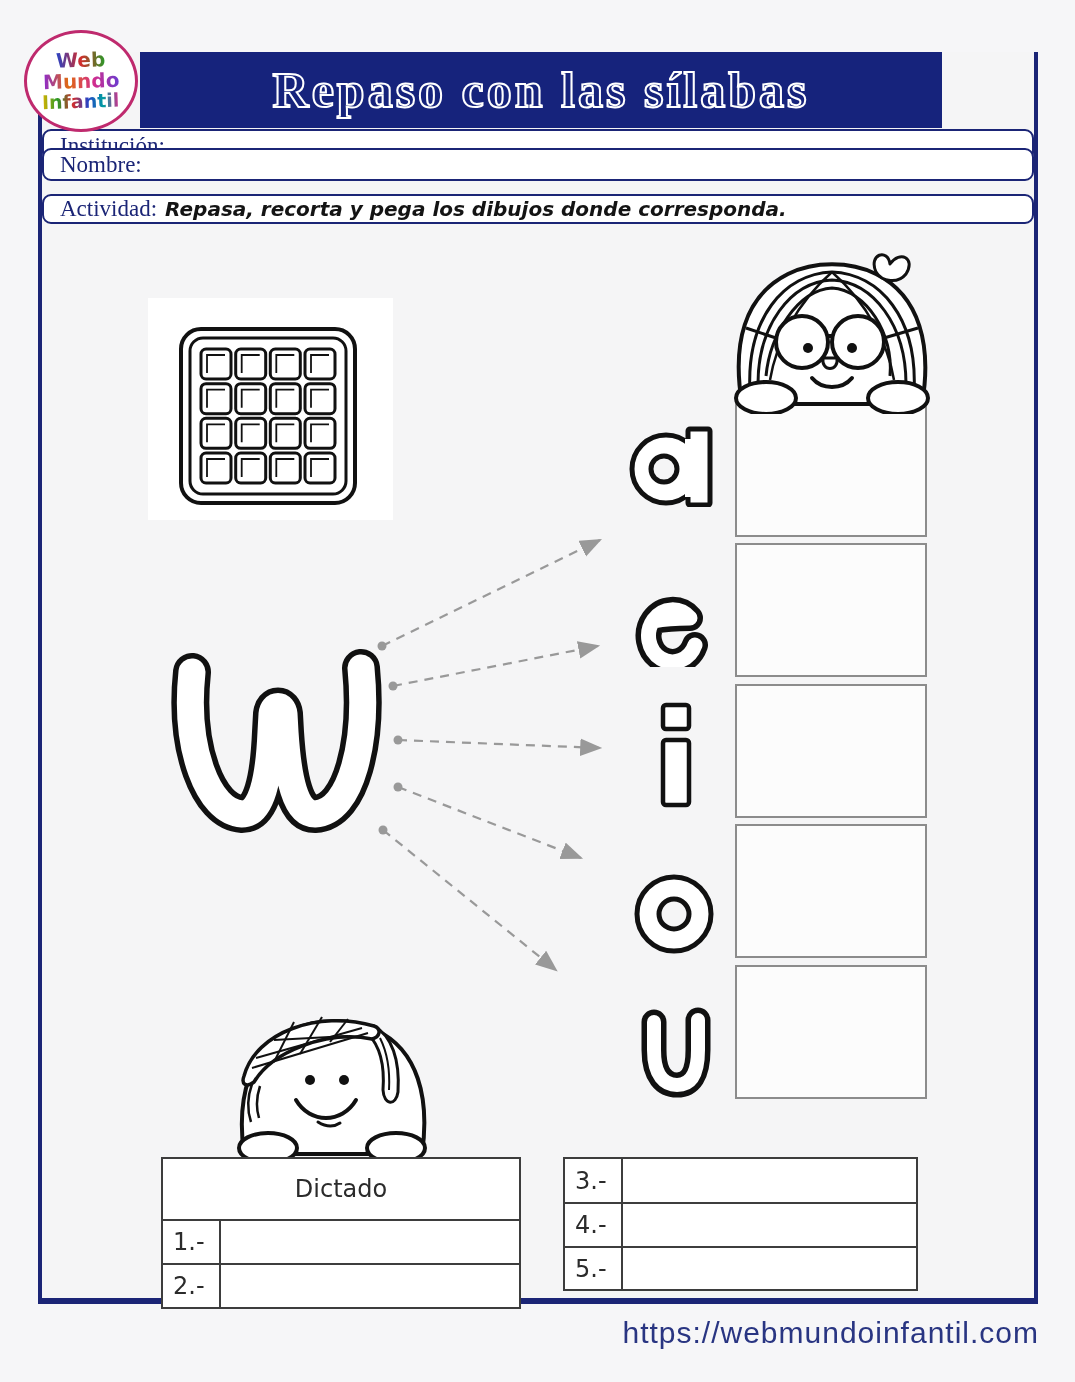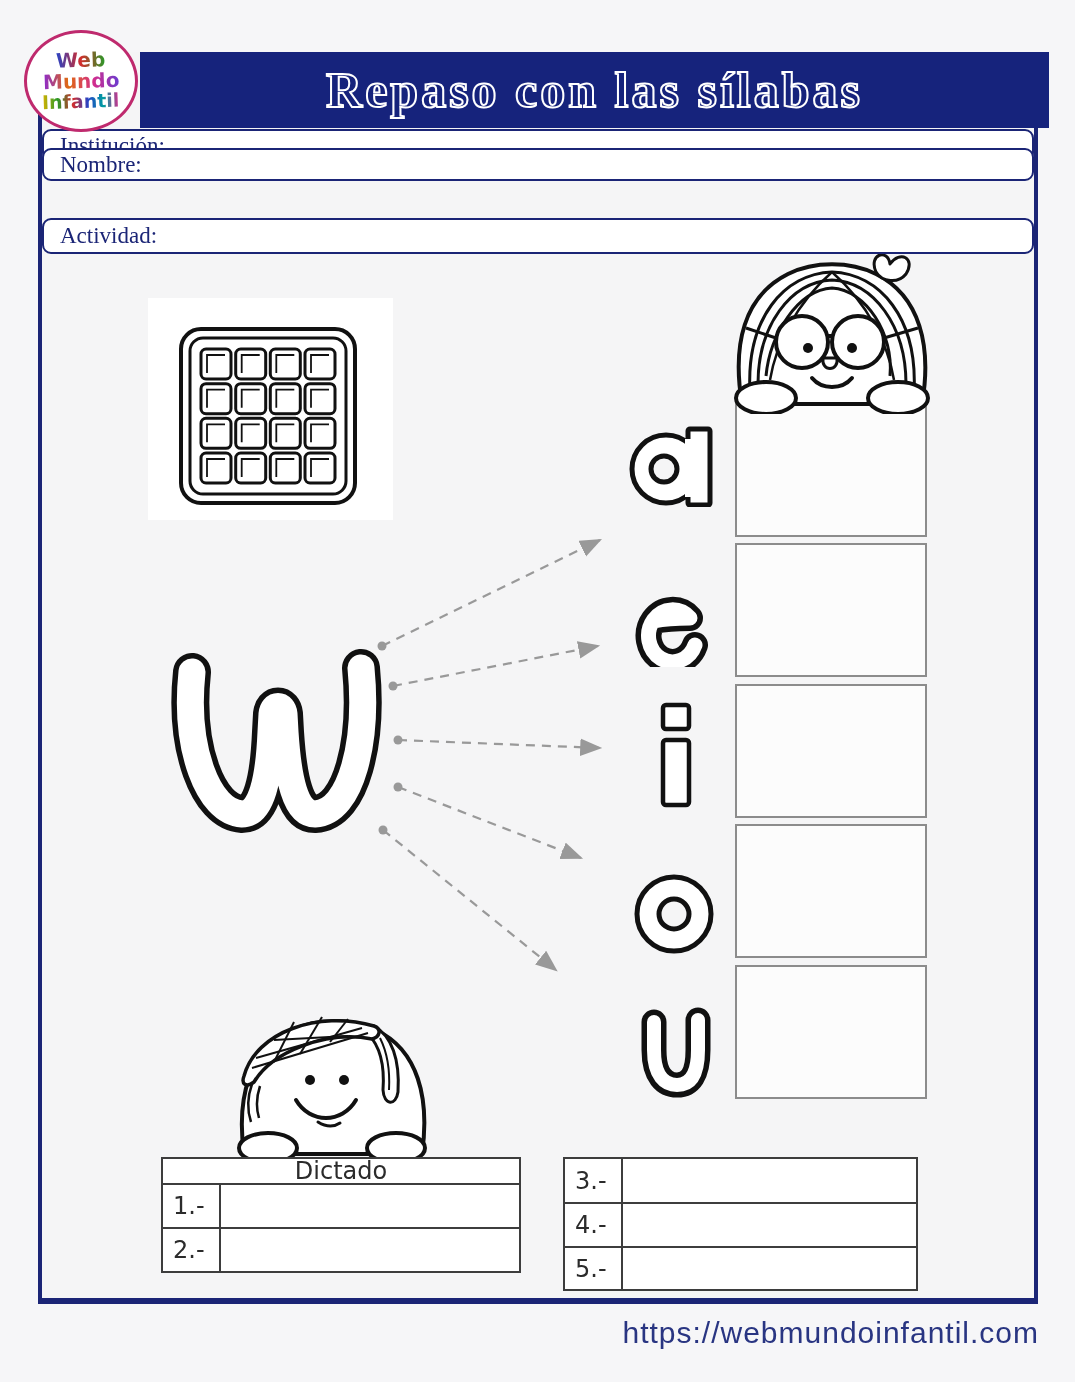--- a/index.html
+++ b/index.html
@@ -5,50 +5,50 @@
   * { margin:0; padding:0; box-sizing:border-box; }
   html,body { width:1075px; height:1382px; background:#f6f6f8; font-family:"Liberation Sans",sans-serif; position:relative; overflow:hidden; }
   .abs { position:absolute; }
 
   
   .frame { left:38px; top:52px; width:1000px; height:1252px;
            border-left:4px solid #1b2576; border-right:4px solid #1b2576; border-bottom:6px solid #1b2576;
            background:#f5f5f6; }
 
   
-  .header-band { left:140px; top:52px; width:909px; height:76px; background:#16237c; z-index:3;
+  .header-band { left:140px; top:52px; width:802px; height:76px; background:#16237c; z-index:3;
                  display:flex; align-items:center; justify-content:center; }
   .title { font-family:"Liberation Serif",serif; font-weight:bold; font-size:50px; letter-spacing:3px;
            color:#16237c; -webkit-text-stroke:2px #ffffff; white-space:nowrap; }
 
   
   .logo { left:24px; top:30px; width:114px; height:102px; background:#ffffff; border:3px solid #bf2a6e;
           border-radius:50%; z-index:6; display:flex; flex-direction:column; align-items:center; justify-content:center; }
   .logo-line { font-family:"DejaVu Sans",sans-serif; font-weight:bold; font-size:20px; line-height:1.05;
                -webkit-background-clip:text; background-clip:text; color:transparent; transform:rotate(-2deg); }
   .lg1 { background-image:linear-gradient(90deg,#2443c8,#d32d2d,#289a28); }
   .lg2 { background-image:linear-gradient(90deg,#8a2ad2,#e0690f,#d32d8d,#6a3bd0); }
   .lg3 { background-image:linear-gradient(90deg,#e0b400,#289a28,#d32d2d,#2443c8,#00a0a0,#d32d8d); font-size:19px; }
 
   
   .form-row { left:42px; width:992px; height:33px; background:#ffffff; border:2px solid #1b2576;
               border-radius:9px; z-index:4; display:flex; align-items:center; padding-left:16px; }
-  .fr1 { top:129px; } .fr2 { top:148px; } .fr3 { top:218px; height:36px; }
+  .fr1 { top:129px; } .fr2 { top:148px; } .fr3 { top:194px; height:30px; }
   .form-label { font-family:"Liberation Serif",serif; font-size:23px; color:#1b2576; font-weight:500; white-space:nowrap; }
   .form-value { font-family:"DejaVu Sans",sans-serif; font-style:italic; font-weight:600; font-size:20px;
                 color:#141414; margin-left:8px; white-space:nowrap; }
 
   .backing { background:#ffffff; }
 
   
   .paste-box { left:735px; width:192px; height:134px; border:2px solid #8c8c8c; background:#fcfcfc; }
 
   
   .dtable { background:#ffffff; border:2px solid #3d3d3d; z-index:2; }
-  .t-header { height:24px; display:flex; align-items:center; justify-content:center;
+  .t-header { height:60px; display:flex; align-items:center; justify-content:center;
               font-family:"DejaVu Sans",sans-serif; font-size:24px; color:#2b2b2b; }
   .t-row { display:flex; border-top:2px solid #3d3d3d; height:44px; }
   .t-num { width:58px; border-right:2px solid #3d3d3d; display:flex; align-items:center; padding-left:10px;
            font-family:"DejaVu Sans",sans-serif; font-size:24px; color:#2b2b2b; }
   .t-blank { flex:1; }
 
   .footer-url { right:36px; top:1316px; font-size:30px; color:#293582; letter-spacing:1px;
                 font-family:"Liberation Sans",sans-serif; font-weight:500; text-decoration:none; }
 
   svg { display:block; }
@@ -70,20 +70,21 @@
 <div class="abs form-row fr1">
   <span class="form-label">Institución:</span>
   <span class="form-value"></span>
 </div>
 <div class="abs form-row fr2">
   <span class="form-label">Nombre:</span>
   <span class="form-value"></span>
 </div>
 <div class="abs form-row fr3">
   <span class="form-label">Actividad:</span>
+  <span class="form-value">Repasa, recorta y pega los dibujos donde corresponda.</span>
 </div>
 
 <div class="abs backing" style="left:148px;top:298px;width:245px;height:222px;"></div>
 <svg class="abs" style="left:178px;top:326px;" width="180" height="180" viewBox="0 0 180 180">
   <rect x="3" y="3" width="174" height="174" rx="20" fill="#ffffff" stroke="#111" stroke-width="4"></rect>
   <rect x="12" y="12" width="156" height="156" rx="13" fill="none" stroke="#111" stroke-width="3"></rect>
   <g fill="#ffffff" stroke="#111" stroke-width="3">
     <rect x="23" y="23" width="30" height="30" rx="5"></rect>
       <rect x="57.7" y="23" width="30" height="30" rx="5"></rect>
       <rect x="92.3" y="23" width="30" height="30" rx="5"></rect>

